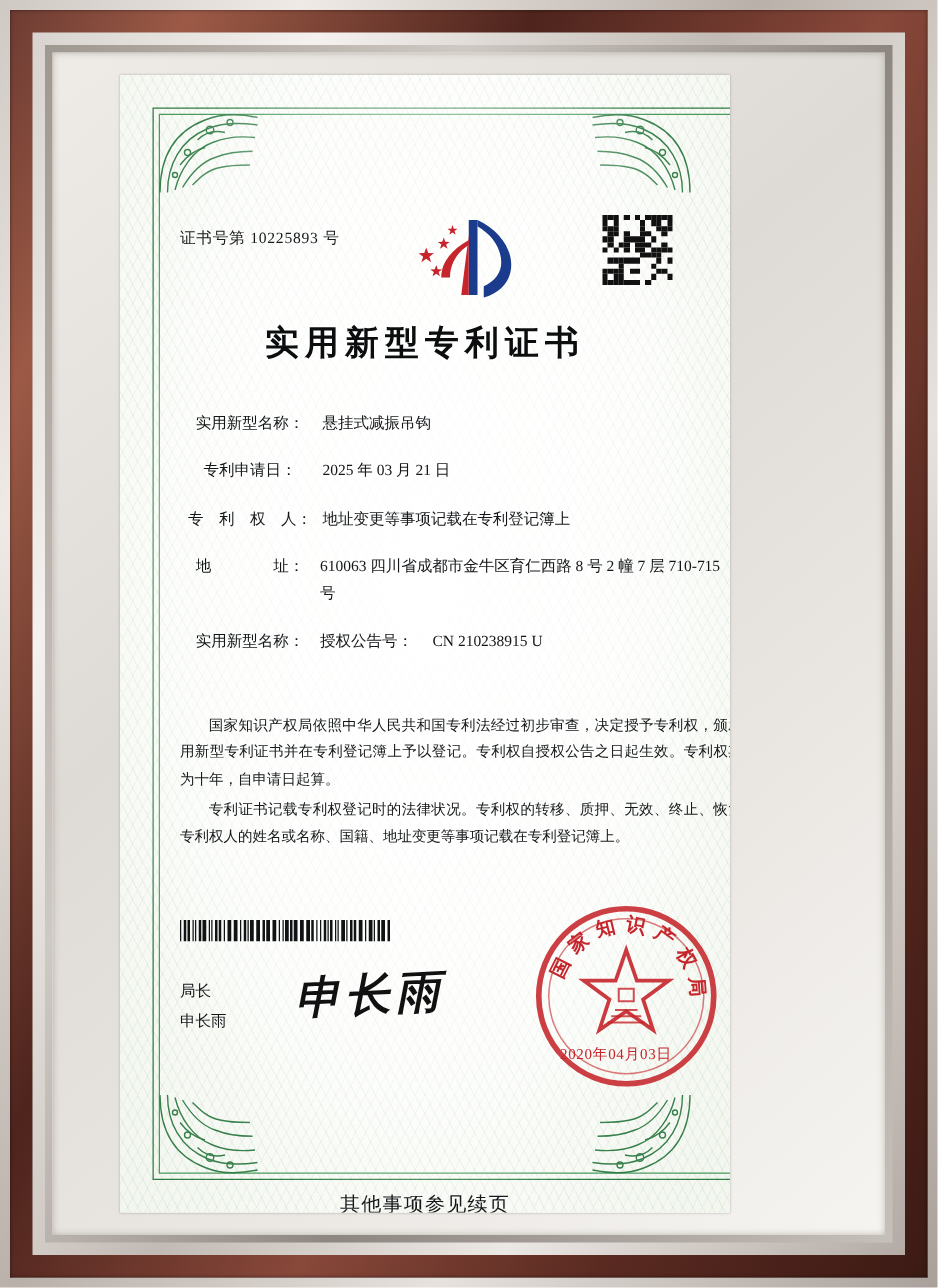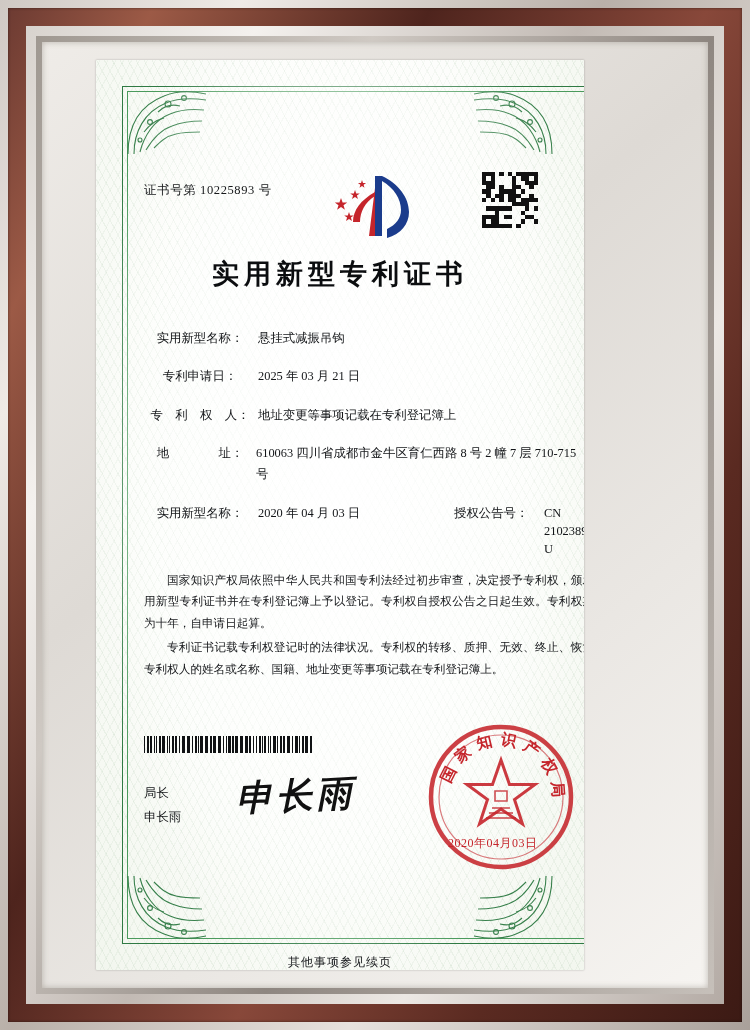--- a/index.html
+++ b/index.html
@@ -237,21 +237,21 @@
     position: absolute;
     left: 0; right: 0; top: 845px;
     text-align: center;
     font-size: 12px;
     color: #15171a;
   }
   .footnote {
     position: absolute;
     left: 0; right: 0; top: 894px;
     text-align: center;
-    font-size: 12px;
+    font-size: 16px;
     color: #15171a;
     letter-spacing: 1px;
   }
 </style>
 </head>
 <body>
 
 <div class="frame-outer">
   <div class="frame-band-1"></div>
   <div class="frame-band-2"></div>
@@ -539,21 +539,20 @@
         <div class="field-row">
           <span class="field-label wide">地　　　　址：</span>
           <span class="addr-wrap">
             <span style="display:block">610063 四川省成都市金牛区育仁西路 8 号 2 幢 7 层 710-715</span>
             <span class="addr-line2" style="display:block">号</span>
           </span>
         </div>
 
         <div class="field-row two-col">
           <span class="field-label wide">实用新型名称：</span>
-          <span class="field-value">2020 年 04 月 03 日</span>
           <span class="field-label2">授权公告号：</span>
           <span class="field-value2">CN 210238915 U</span>
         </div>
 
       </div>
 
       <div class="paragraphs">
         <p>国家知识产权局依照中华人民共和国专利法经过初步审查，决定授予专利权，颁发实用新型专利证书并在专利登记簿上予以登记。专利权自授权公告之日起生效。专利权期限为十年，自申请日起算。</p>
         <p>专利证书记载专利权登记时的法律状况。专利权的转移、质押、无效、终止、恢复和专利权人的姓名或名称、国籍、地址变更等事项记载在专利登记簿上。</p>
       </div>

